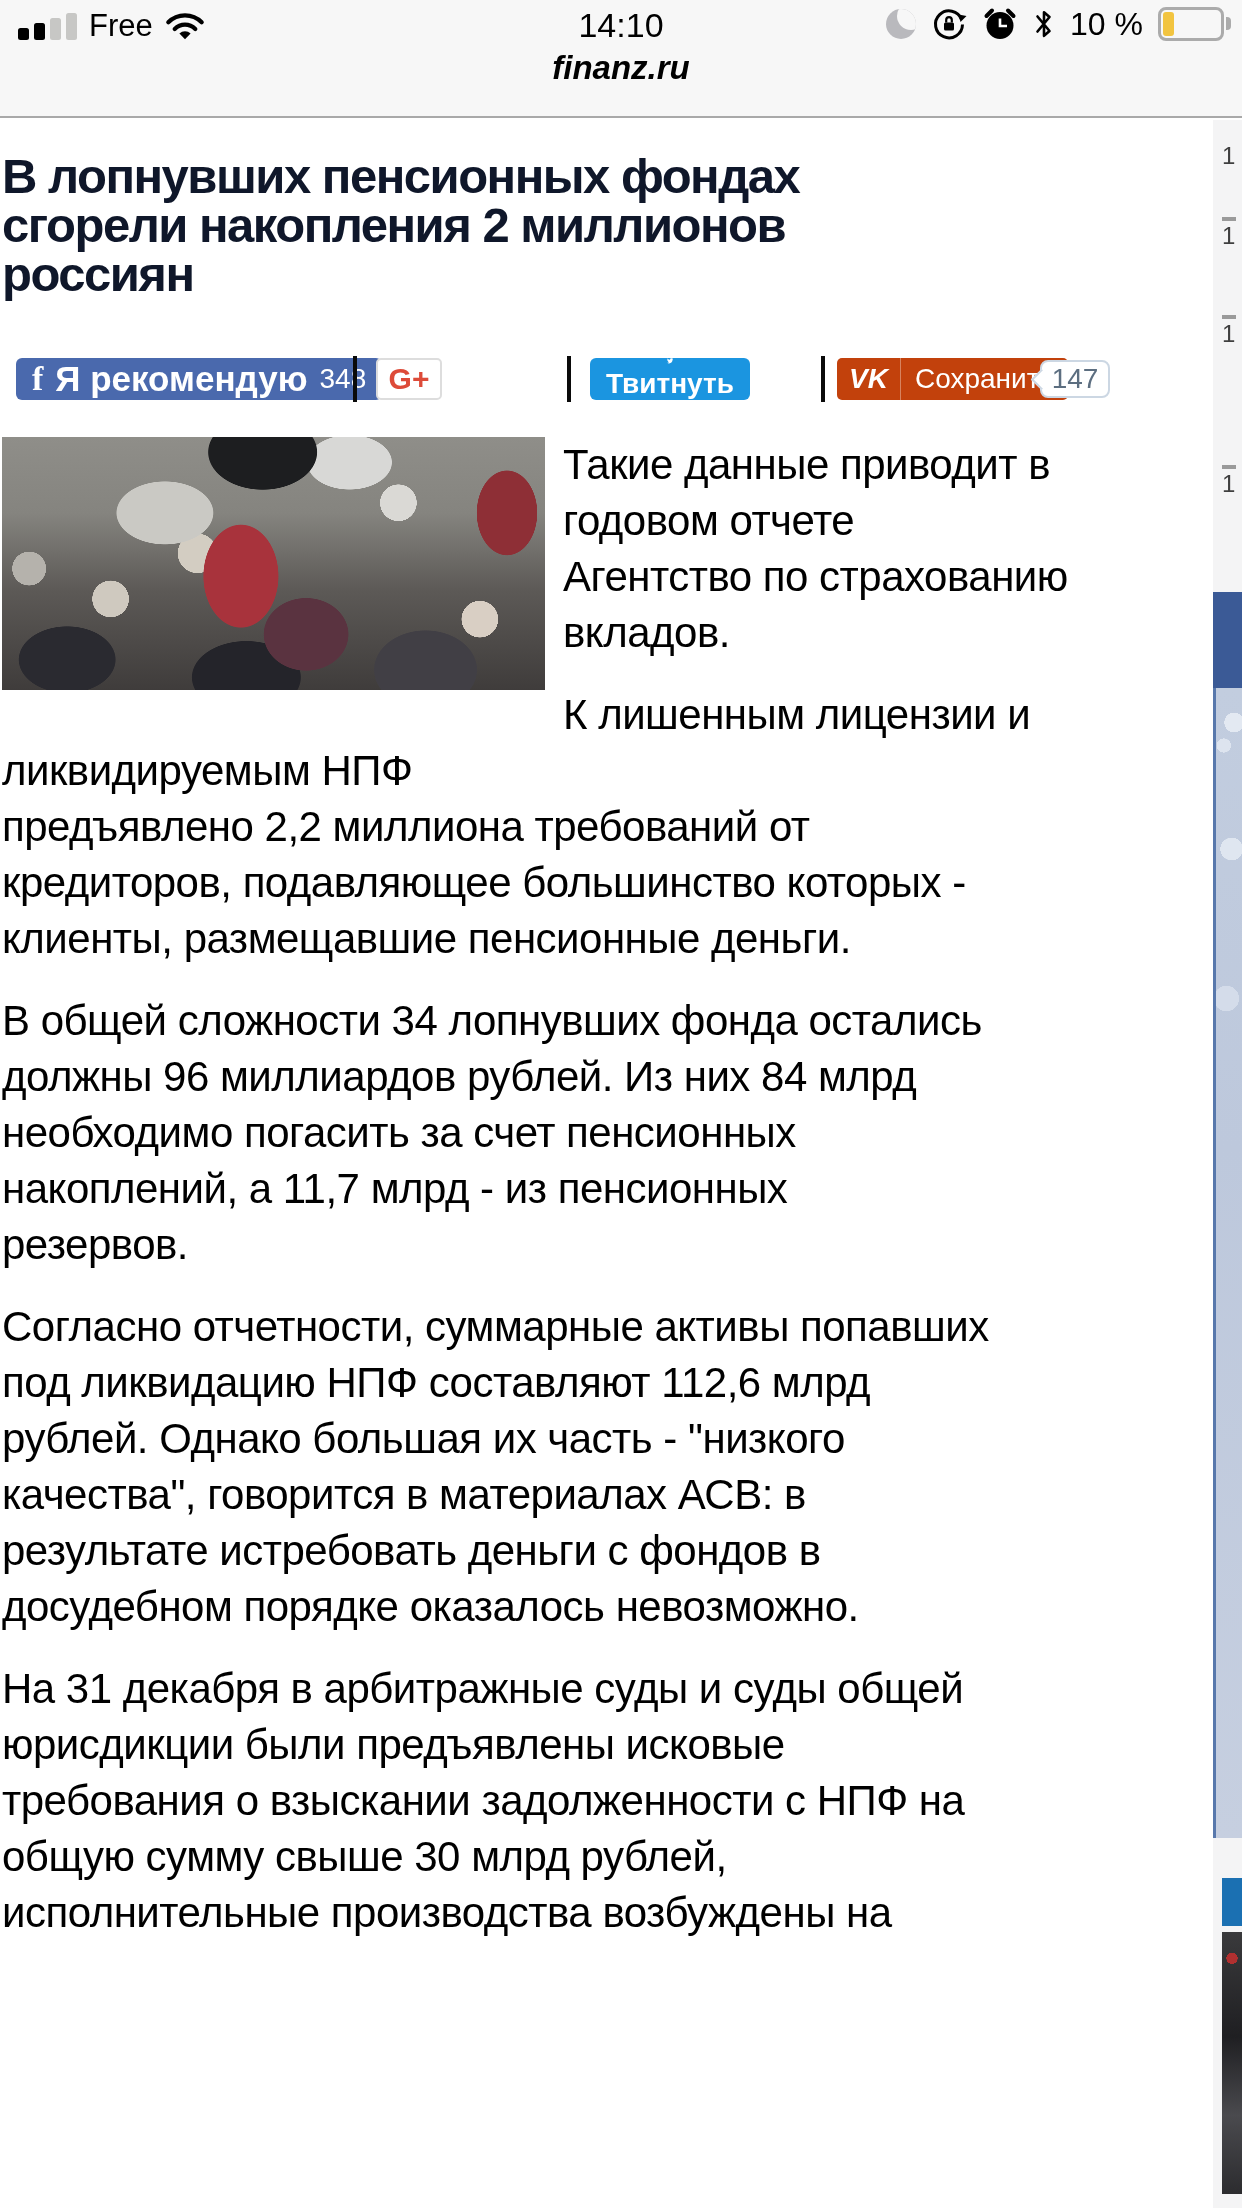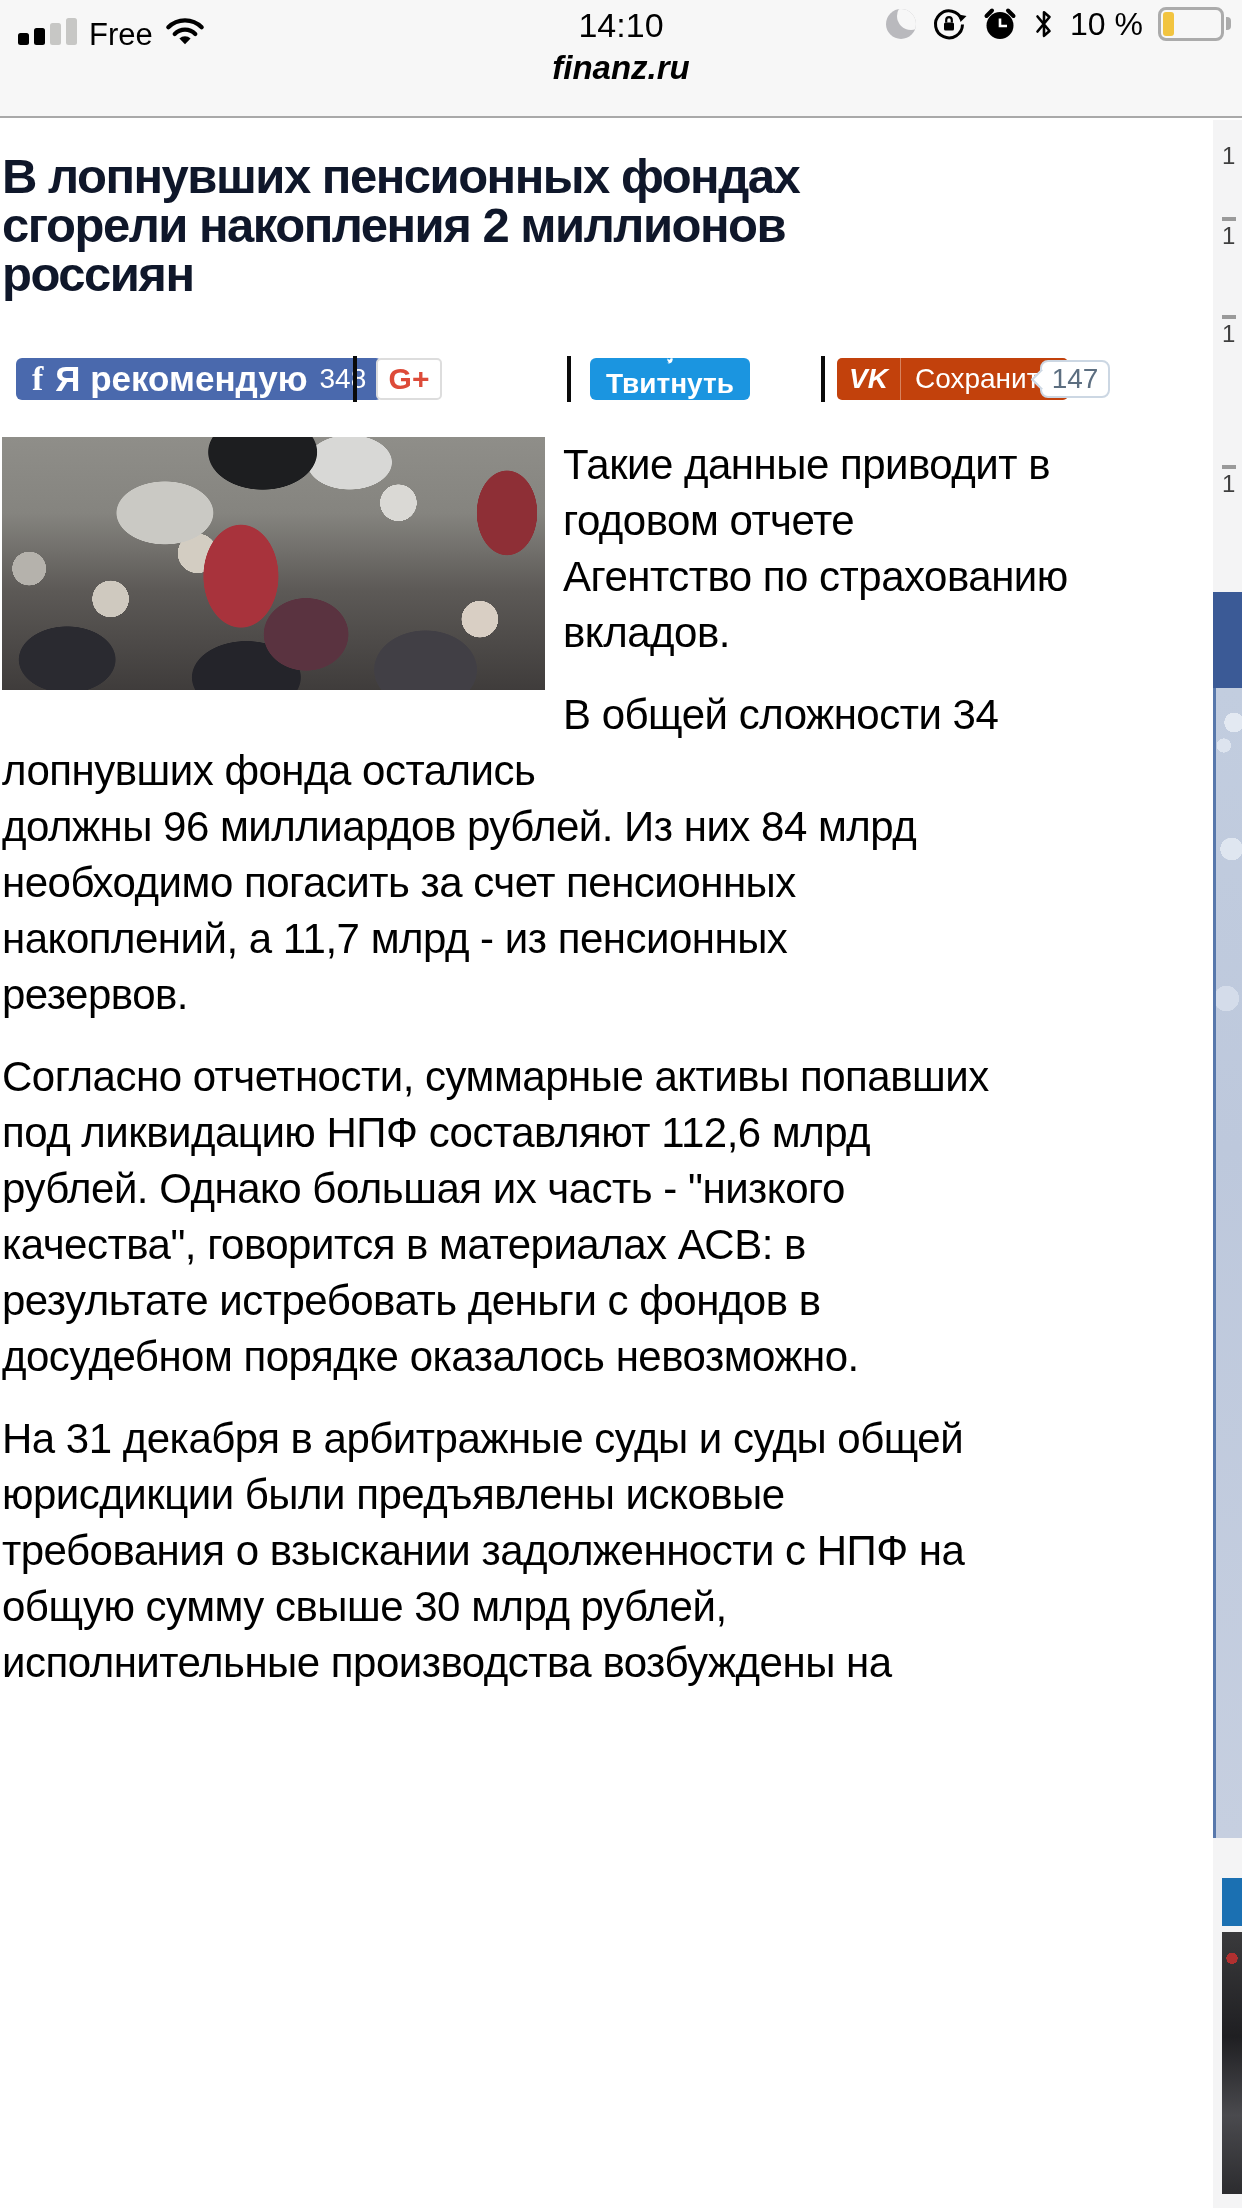--- a/index.html
+++ b/index.html
@@ -12,21 +12,21 @@
   
   .chrome{position:absolute;left:0;top:0;width:1242px;height:118px;background:#f7f7f7;border-bottom:2px solid #a9a9a9;box-sizing:border-box;z-index:5;}
   .status-bar{position:absolute;left:0;top:0;width:100%;height:46px;}
   .status-left{position:absolute;left:18px;top:8px;display:flex;align-items:center;gap:12px;}
   .signal{display:flex;align-items:flex-end;gap:5px;height:28px;}
   .signal i{display:block;width:11px;border-radius:2.5px;}
   .signal i:nth-child(1){height:12px;background:#000;}
   .signal i:nth-child(2){height:17px;background:#000;}
   .signal i:nth-child(3){height:22px;background:#c7c7c5;}
   .signal i:nth-child(4){height:27px;background:#c7c7c5;}
-  .carrier{font-size:31px;color:#000;margin-top:9px;}
+  .carrier{font-size:31px;color:#000;}
   .time{position:absolute;left:0;top:6px;width:100%;text-align:center;font-size:34px;font-weight:normal;color:#000;}
   .status-right{position:absolute;right:10px;top:6px;display:flex;align-items:center;gap:15px;height:36px;}
   .moon{width:30px;height:30px;border-radius:50%;background:#b9b9bd;position:relative;overflow:hidden;}
   .moon:after{content:'';position:absolute;width:28px;height:28px;border-radius:50%;background:#f7f7f7;left:11px;top:-7px;}
   .pct{font-size:32px;color:#000;}
   .battery{width:60px;height:28px;border:3px solid #ababab;border-radius:8px;position:relative;margin-right:8px;}
   .battery .fill{position:absolute;left:2px;top:2px;bottom:2px;width:11px;border-radius:3px;background:#f2c440;}
   .battery:after{content:'';position:absolute;right:-10px;top:7px;width:5px;height:13px;background:#ababab;border-radius:0 4px 4px 0;}
   .url-bar{position:absolute;left:0;top:46px;width:100%;text-align:center;}
   .url-title{font-size:33px;font-weight:bold;color:#000;line-height:44px;font-style:italic;}
@@ -168,20 +168,24 @@
     </div>
     <div class="vk-bubble">
       <span class="vk-count">147</span>
     </div>
   </div>
 
   <div class="article-body">
     <div class="article-image"></div>
     <p>Такие данные приводит в годовом отчете
 Агентство по страхованию вкладов.</p>
+    <p>К лишенным лицензии и ликвидируемым НПФ
+предъявлено 2,2 миллиона требований от
+кредиторов, подавляющее большинство которых -
+клиенты, размещавшие пенсионные деньги.</p>
     <p>В общей сложности 34 лопнувших фонда остались
 должны 96 миллиардов рублей. Из них 84 млрд
 необходимо погасить за счет пенсионных
 накоплений, а 11,7 млрд - из пенсионных
 резервов.</p>
     <p>Согласно отчетности, суммарные активы попавших
 под ликвидацию НПФ составляют 112,6 млрд
 рублей. Однако большая их часть - "низкого
 качества", говорится в материалах АСВ: в
 результате истребовать деньги с фондов в

